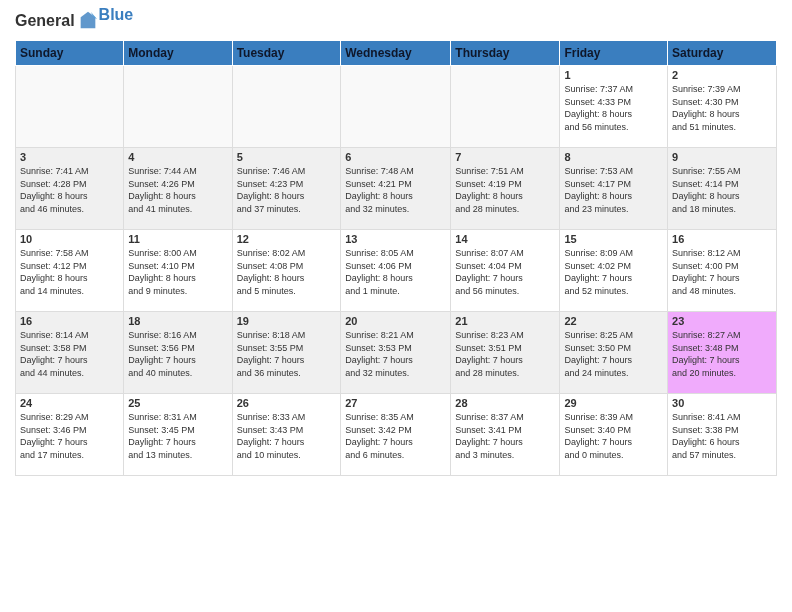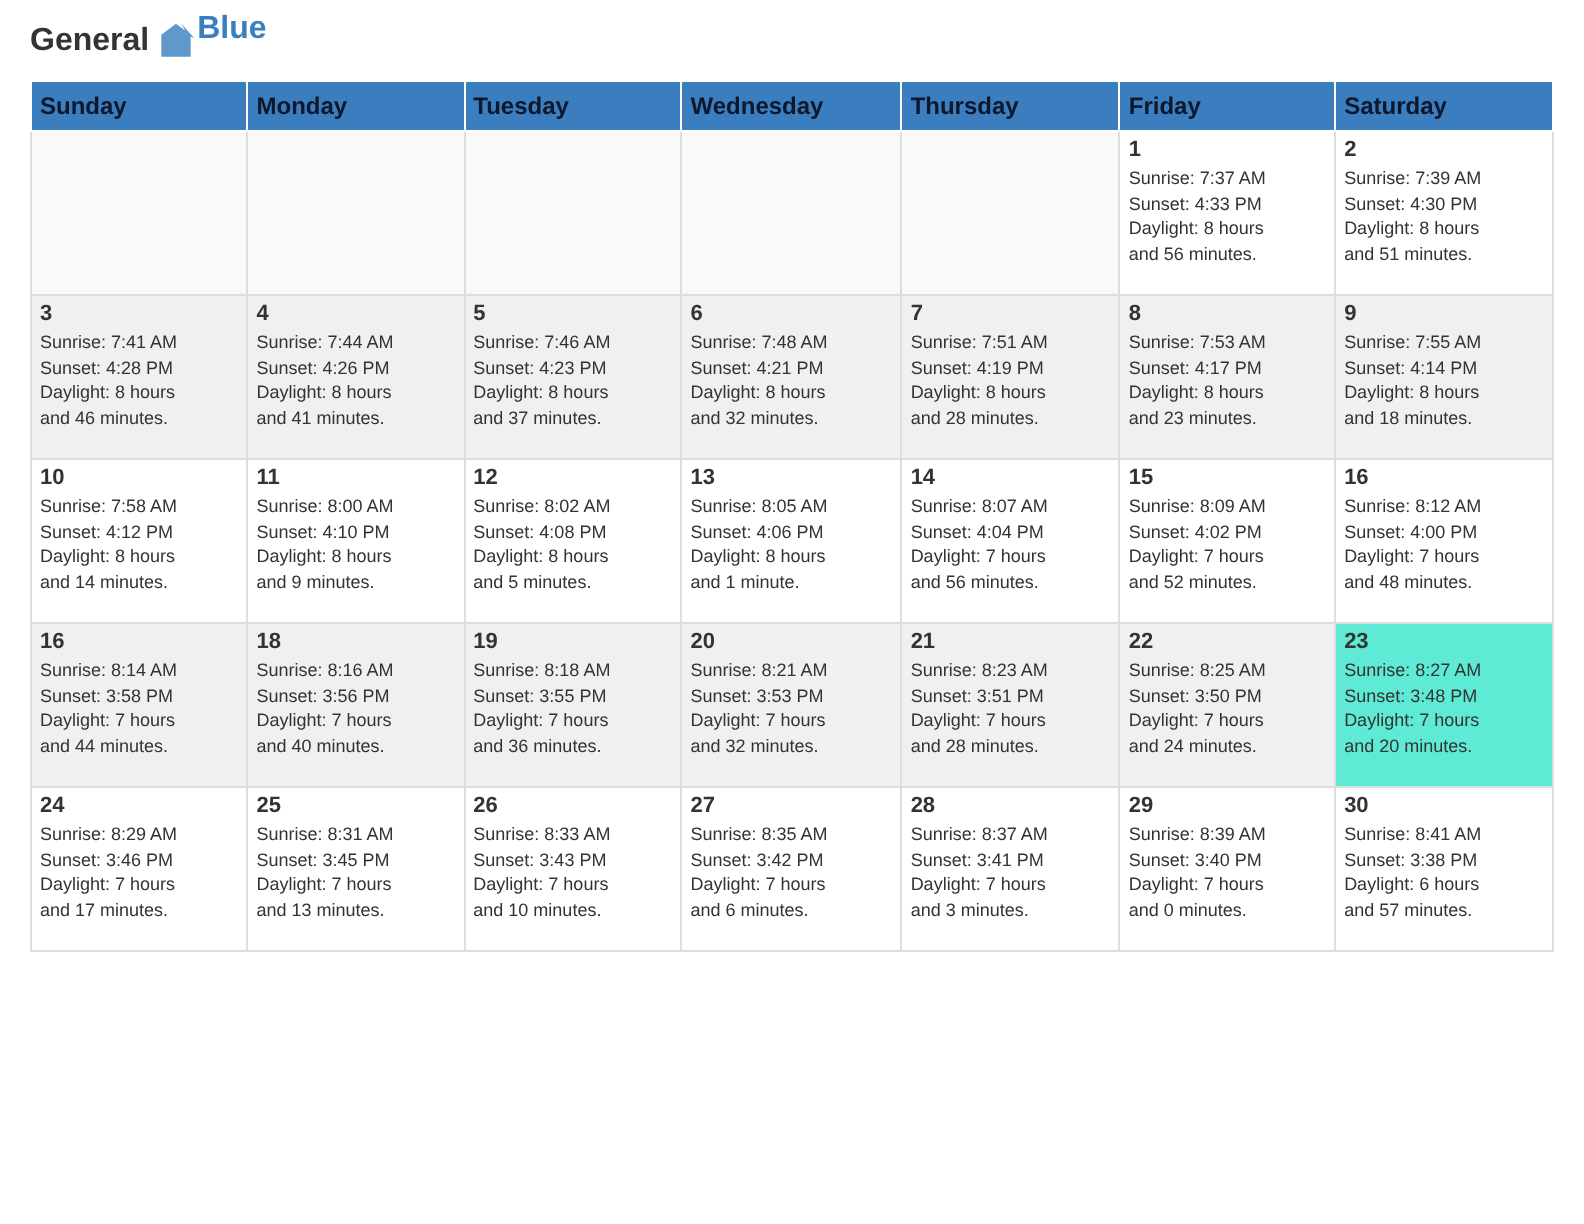--- a/index.html
+++ b/index.html
@@ -226,21 +226,21 @@
             <div class="day-info">Sunrise: 8:21 AM<br>Sunset: 3:53 PM<br>Daylight: 7 hours<br>and 32 minutes.</div>
           </td>
           <td style="background: rgb(240, 240, 240);">
             <span class="day-number">21</span>
             <div class="day-info">Sunrise: 8:23 AM<br>Sunset: 3:51 PM<br>Daylight: 7 hours<br>and 28 minutes.</div>
           </td>
           <td style="background: rgb(240, 240, 240);">
             <span class="day-number">22</span>
             <div class="day-info">Sunrise: 8:25 AM<br>Sunset: 3:50 PM<br>Daylight: 7 hours<br>and 24 minutes.</div>
           </td>
-          <td style="background: #5eead4;">
+          <td style="background: #f0abfc;">
             <span class="day-number">23</span>
             <div class="day-info">Sunrise: 8:27 AM<br>Sunset: 3:48 PM<br>Daylight: 7 hours<br>and 20 minutes.</div>
           </td>
         </tr>
         <tr>
           <td style="background: rgb(255, 255, 255);">
             <span class="day-number">24</span>
             <div class="day-info">Sunrise: 8:29 AM<br>Sunset: 3:46 PM<br>Daylight: 7 hours<br>and 17 minutes.</div>
           </td>
           <td style="background: rgb(255, 255, 255);">

